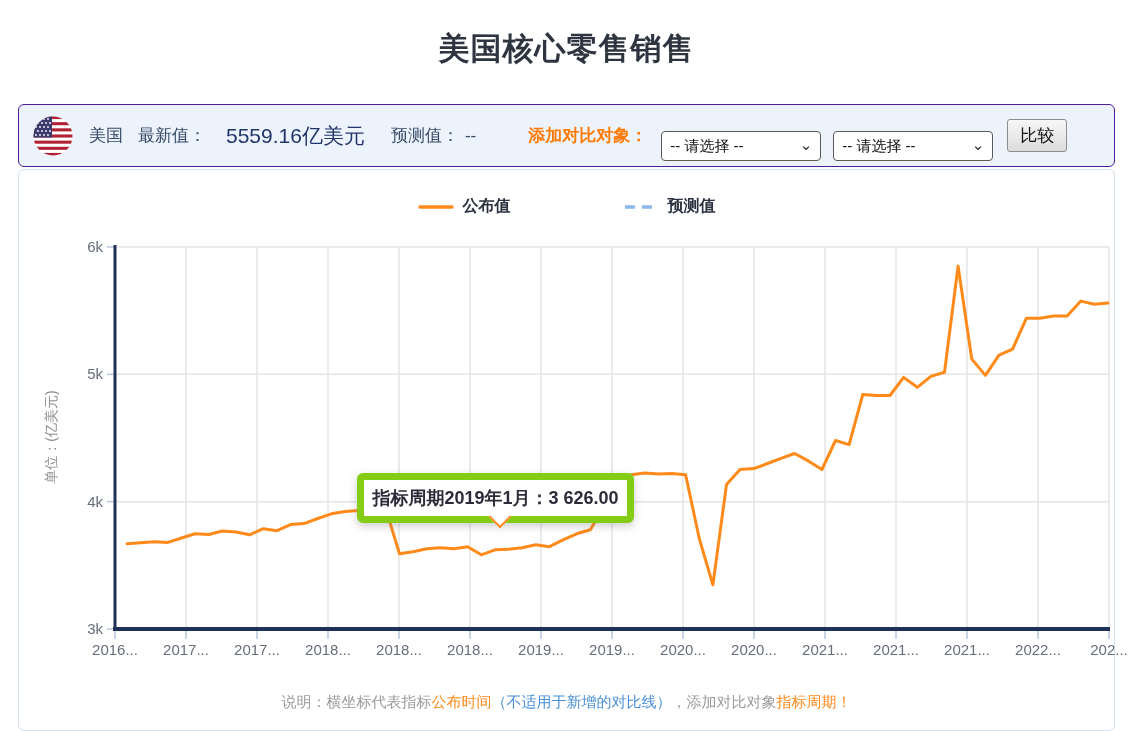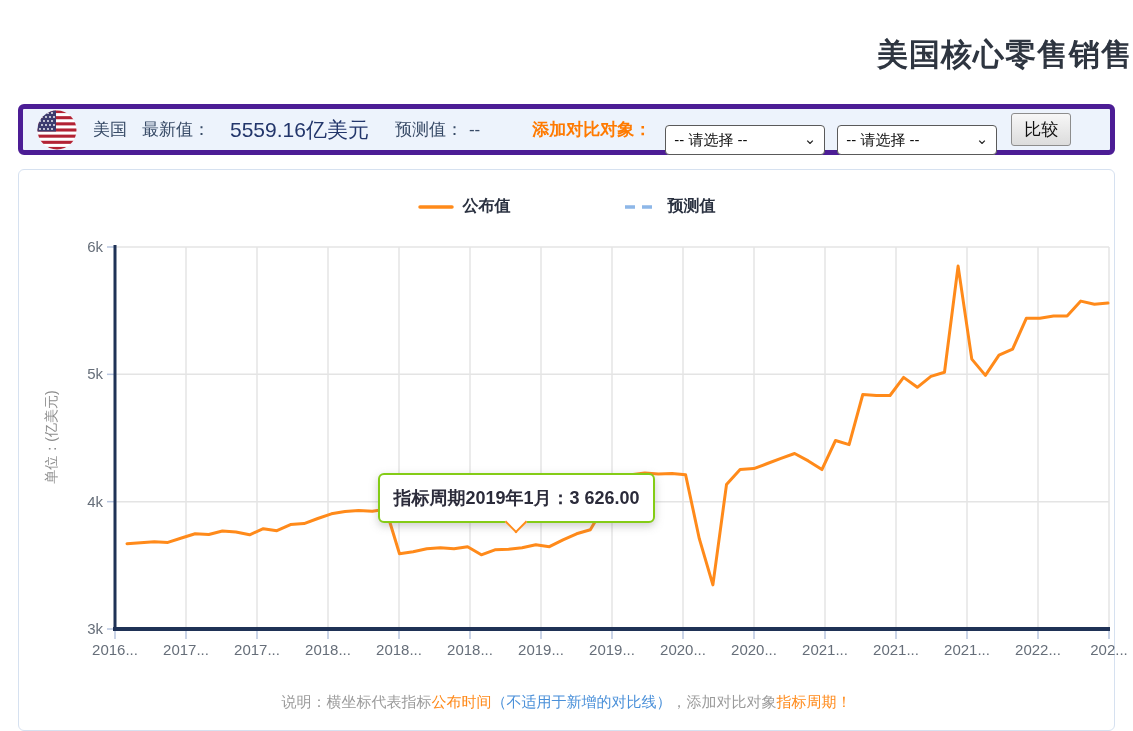--- a/index.html
+++ b/index.html
@@ -3,27 +3,27 @@
 <meta charset="utf-8">
 <style>
   html,body{margin:0;padding:0;background:#ffffff;}
   body{
     position:relative;width:1133px;height:731px;overflow:hidden;
     font-family:"Liberation Sans","DejaVu Sans",sans-serif;
     -webkit-font-smoothing:antialiased;
   }
   
   .page-title{
-    position:absolute;top:34px;left:0;right:0;text-align:right;
+    position:absolute;top:28px;left:0;right:0;text-align:center;
     font-size:31px;font-weight:bold;color:#2e3540;letter-spacing:1px;
   }
   
   .header-bar{
-    position:absolute;left:18px;top:104px;width:1097px;height:51px;
-    box-sizing:border-box;background:#edf3fc;border:5px solid #4c1d95;border-radius:6px;
+    position:absolute;left:18px;top:104px;width:1097px;height:63px;
+    box-sizing:border-box;background:#edf3fc;border:1px solid #4c1d95;border-radius:6px;
     display:flex;align-items:center;padding:0 14px;
   }
   .flag{width:40px;height:40px;flex:0 0 40px;}
   .country{margin-left:16px;font-size:17px;color:#374a66;}
   .kv-label{margin-left:15px;font-size:17px;color:#374a66;}
   .latest-value{margin-left:20px;font-size:21px;font-weight:normal;color:#23366b;}
   .forecast-label{margin-left:26px;font-size:17px;color:#374a66;}
   .forecast-value{margin-left:6px;font-size:17px;color:#374a66;}
   .compare-label{margin-left:52px;font-size:17px;font-weight:bold;color:#ff7a00;}
   .select-box{
@@ -52,24 +52,23 @@
   .legend-item{display:flex;align-items:center;gap:9px;cursor:pointer;}
   .legend-item span{font-size:16px;font-weight:bold;color:#2a3140;}
   .chart-svg{position:absolute;left:0;top:0;width:1133px;height:731px;z-index:2;pointer-events:none;}
   .y-unit-label{
     position:absolute;left:-28px;top:428px;width:160px;text-align:center;
     transform:rotate(-90deg);font-size:14px;color:#8b8b8b;z-index:3;
   }
   
   .tooltip{
     position:absolute;left:357px;top:473px;width:277px;height:50px;box-sizing:border-box;
-    background:#fff;border:2px solid #84cc16;border-radius:6px;z-index:4;
+    background:#fff;border:7px solid #84cc16;border-radius:6px;z-index:4;
     display:flex;align-items:center;justify-content:center;
     box-shadow:0 3px 8px rgba(110,110,110,.35);
-    margin-left:21px;
   }
   .tooltip-text{font-size:18px;font-weight:bold;color:#2b2b3a;white-space:nowrap;}
   .tooltip-arrow{
     position:absolute;left:128px;bottom:-9px;width:14px;height:14px;background:#fff;
     border-right:2px solid #ff8a1a;border-bottom:2px solid #ff8a1a;
     transform:rotate(45deg);
   }
   
   .footer-note{
     position:absolute;left:0;right:0;top:693px;text-align:center;

